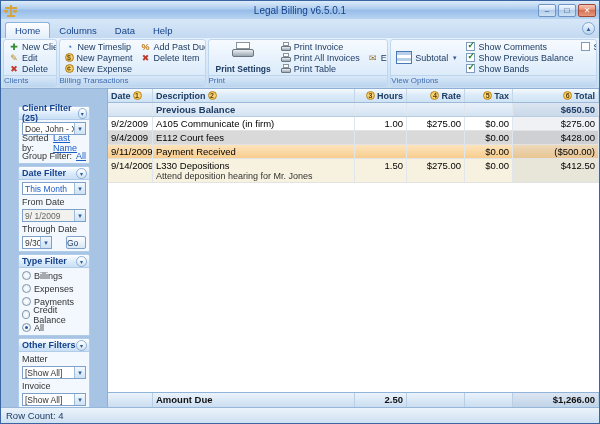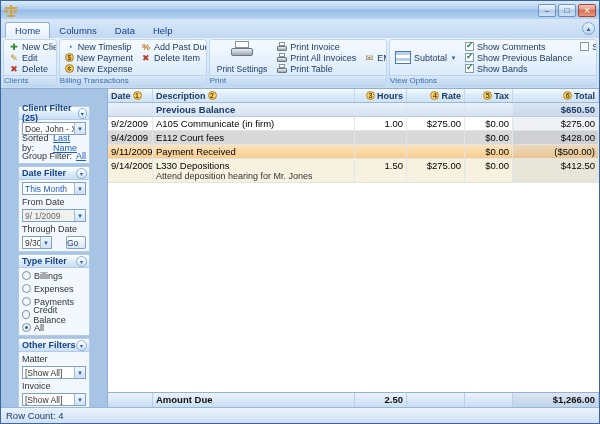--- a/index.html
+++ b/index.html
@@ -35,22 +35,22 @@
   .ribbon { flex:0 0 45px; display:flex; gap:2px; padding:1px 2px; background:linear-gradient(#e7f1fc,#d2e5f7 70%,#c8ddf2);
     border-bottom:1px solid #8fb0d4; }
   .rgroup { display:flex; flex-direction:column; border:1px solid #bed6ee; border-radius:3px; overflow:hidden;
     background:linear-gradient(#f6fafe,#e1eefb 60%,#d6e8f8); }
   .rbody { flex:1; display:flex; padding:1px 4px; gap:6px; }
   .rcaption { height:11px; font-size:8px; line-height:10px; text-align:left; color:#3f6db2;
     background:linear-gradient(#d9e9f9,#bdd6ef); border-top:1px solid #bdd5ec; }
   .rcol { display:flex; flex-direction:column; }
   .rcol.center { justify-content:center; }
   .sbtn { display:flex; align-items:center; gap:3px; height:11px; font-size:9px; color:#1e3c64; white-space:nowrap; padding:0 1px; }
-  .bigbtn { display:flex; flex-direction:column; align-items:center; justify-content:space-between; gap:6px;
-    font-size:8.5px; color:#1e3c64; padding:0 3px; white-space:nowrap; }
+  .bigbtn { display:flex; flex-direction:column; align-items:center; justify-content:flex-end; gap:6px;
+    font-size:8.5px; color:#1e3c64; padding:0 3px; white-space:nowrap;font-weight:bold; }
   .gi { display:inline-block; width:10px; font-size:9px; line-height:10px; text-align:center; font-style:normal; }
   .ic-green { color:#2e8b2e; } .ic-pencil { color:#b8860b; } .ic-red { color:#c0392b; }
   .ic-clock { color:#2e6db4; } .ic-percent { color:#c07a18; font-weight:bold; } .ic-mail { color:#8a6d1d; }
   .ic-arrow { color:#2d5a96; font-size:7px; width:7px; }
   .coin { display:inline-block; width:9px; height:9px; border-radius:50%; background:radial-gradient(#ffe9a0,#e8b33c);
     border:1px solid #b07f1d; font-size:7px; line-height:8px; text-align:center; color:#6b4a00; font-weight:bold; }
   .printer-lg { position:relative; width:22px; height:16px; display:inline-block; }
   .printer-lg .pp { position:absolute; top:0; left:4px; width:14px; height:7px; background:#fff; border:1px solid #8a949c; }
   .printer-lg .pb { position:absolute; bottom:1px; left:0; width:22px; height:8px;
     background:linear-gradient(#eceff2,#9aa7b2); border:1px solid #6a7680; border-radius:2px; }
@@ -120,20 +120,21 @@
   
   .statusbar { flex:0 0 16px; display:flex; align-items:center; padding:0 5px; font-size:9.5px; color:#1e3c64;
     background:linear-gradient(#eaf3fb,#cfe1f3); border-top:1px solid #96b7da;text-align:center; }
 </style>
 </head>
 <body>
 
 <div class="window">
 
   <div class="titlebar">
+    <span class="title">Legal Billing v6.5.0.1</span>
     <span class="scales">
       <i class="s-pole"></i>
         <i class="s-bar"></i>
         <i class="s-panl"></i>
         <i class="s-panr"></i>
         <i class="s-base"></i>
     </span>
     <span class="wctrls">
       <span class="wbtn">–</span>
       <span class="wbtn">□</span>

